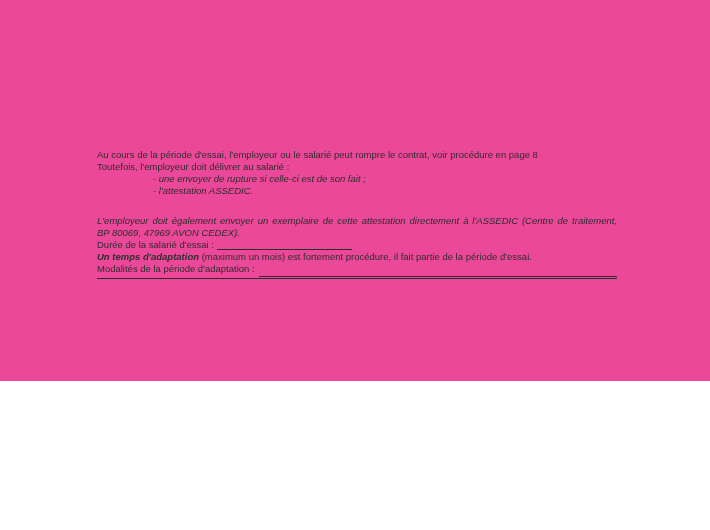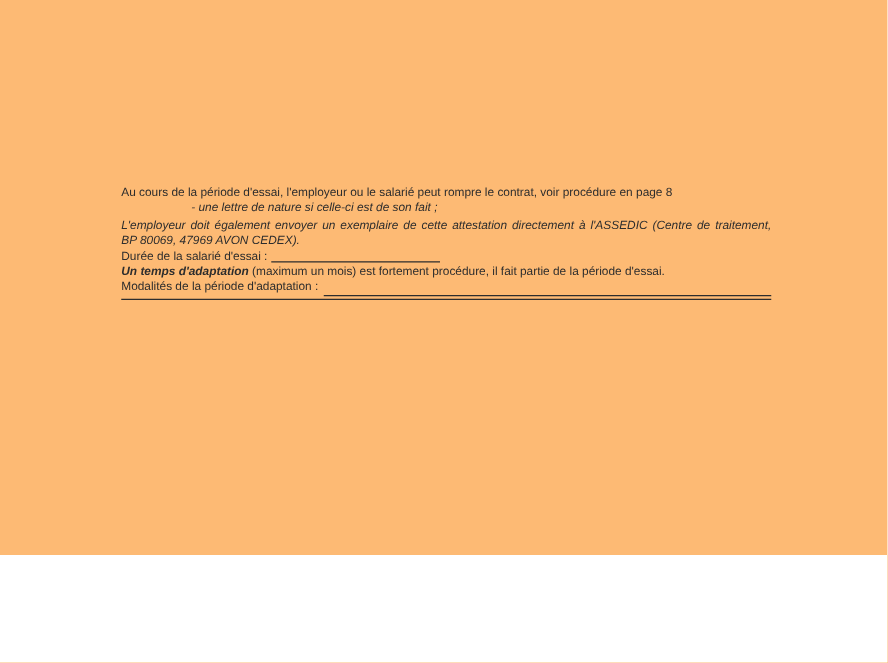--- a/index.html
+++ b/index.html
@@ -3,41 +3,41 @@
 <meta charset="utf-8">
 <style>
   html, body {
     margin: 0;
     padding: 0;
     background: #ffffff;
   }
   .viewport {
     position: relative;
     width: 710px;
-    height: 444px;
-    background: #fdba74;
+    height: 381px;
+    background: #ec4899;
     overflow: hidden;
     font-family: "Liberation Sans", "DejaVu Sans", sans-serif;
   }
   .content {
     position: absolute;
     left: 97px;
     top: 149px;
     width: 520px;
     color: #2d2d2d;
   }
   .content p {
     margin: 0;
     font-size: 9.5px;
     line-height: 12px;
     color: #2d2d2d;
   }
   .it   { font-style: italic; }
   .ind  { padding-left: 56px; }
-  .mt2  { margin-top: 2px; }
+  .mt2  { margin-top: 18px; }
   .mt3  { margin-top: 3px; }
   .mt4  { margin-top: 4px; }
   .mt6  { margin-top: 6px; }
   .mt10 { margin-top: 10px; }
   .mt18 { margin-top: 18px; }
   .just {
     text-align: justify;
     text-align-last: justify;
   }
   .emphasis-underline {
@@ -49,46 +49,48 @@
     border-bottom: 1px solid #2d2d2d;
     height: 8px;
     transform: translateY(2px);
   }
   .blank-duree {
     width: 135px;
     margin-left: 3px;
   }
   .flexline {
     display: flex;
-    align-items: center;
+    align-items: flex-end;
   }
   .flexline .label { white-space: nowrap; }
   .grow {
     flex: 1 1 auto;
     margin-left: 4px;
   }
   .rule {
     border-top: 1px solid #2d2d2d;
     height: 0;
     width: 100%;
   }
 </style>
 </head>
 <body>
 
 <div class="viewport">
   <div class="content">
 
     <p>Au cours de la période d'essai, l'employeur ou le salarié peut rompre le contrat, voir procédure en page 8</p>
 
+    <p class="mt6">Toutefois, l'employeur doit délivrer au salarié :</p>
 
 
 
-    <p class="it ind mt4">- une lettre de nature si celle-ci est de son fait ;</p>
+    <p class="it ind mt4">- une envoyer de rupture si celle-ci est de son fait ;</p>
 
+    <p class="it ind mt3">- l'attestation ASSEDIC.</p>
 
     <div class="mt2">
       <p class="it just">L'employeur doit également envoyer un exemplaire de cette attestation directement à l'ASSEDIC (Centre de traitement,</p>
       <p class="it">BP 80069, 47969 AVON CEDEX).</p>
     </div>
 
 
 
     <p class="mt3">
       <span class="label">Durée de la salarié d'essai :</span><span class="blank blank-duree"></span>

